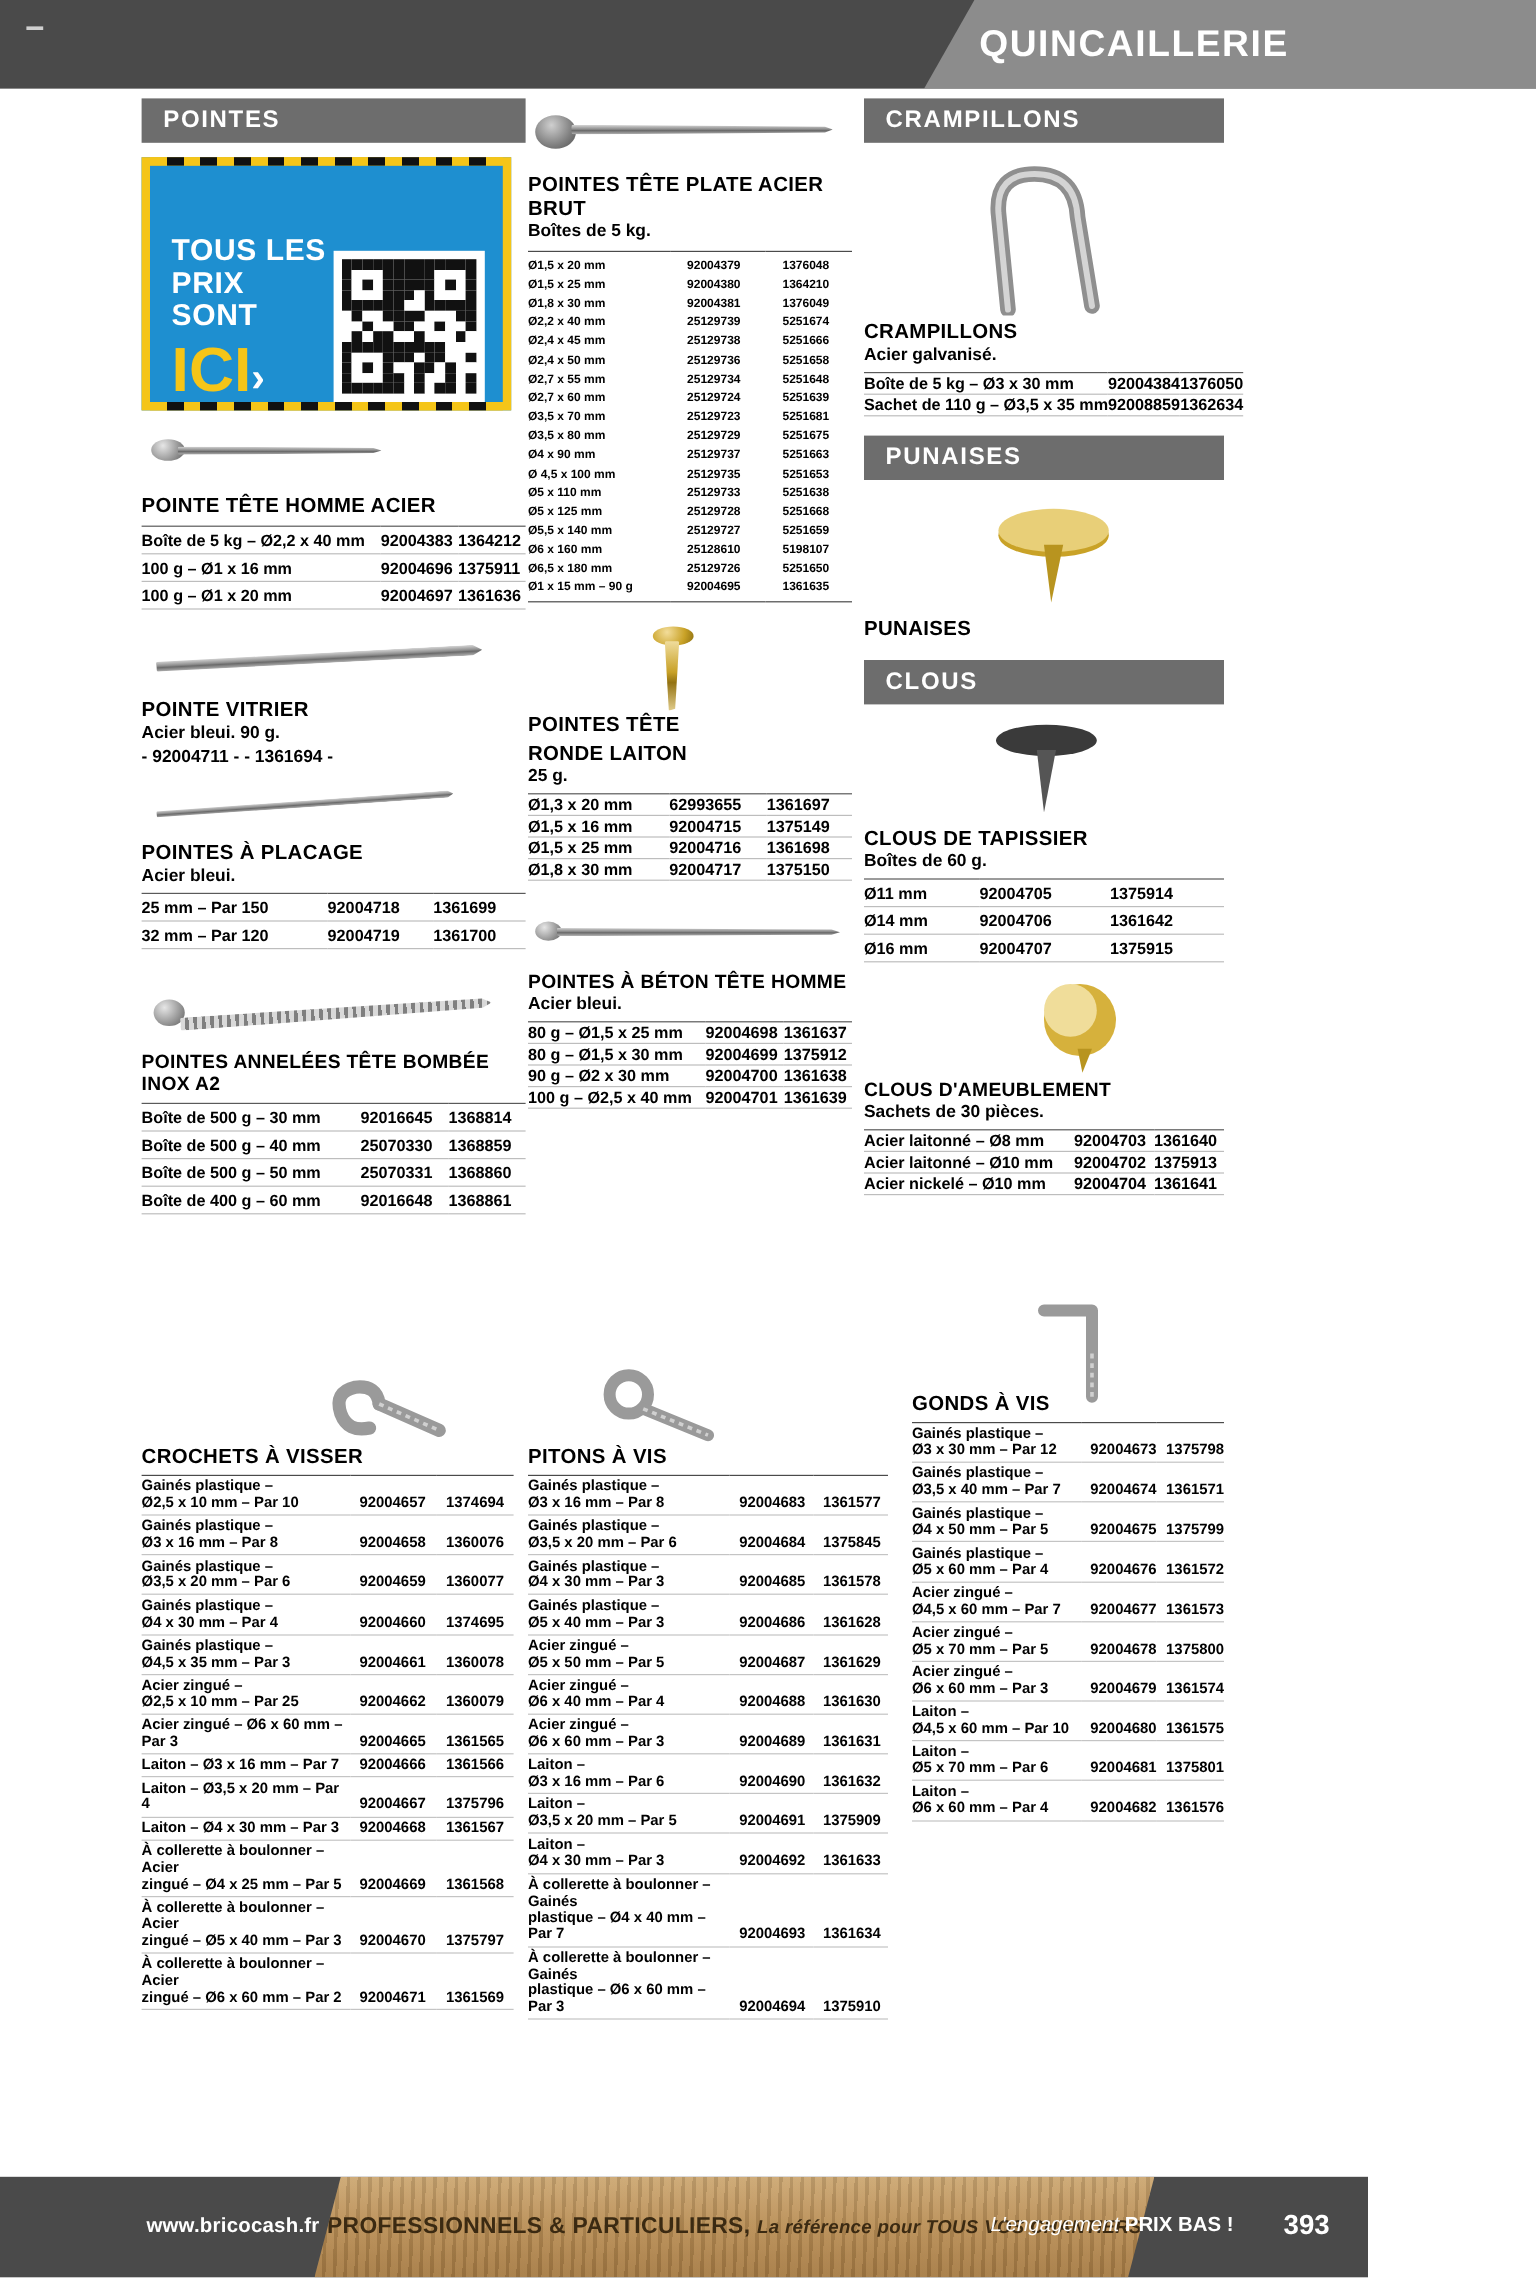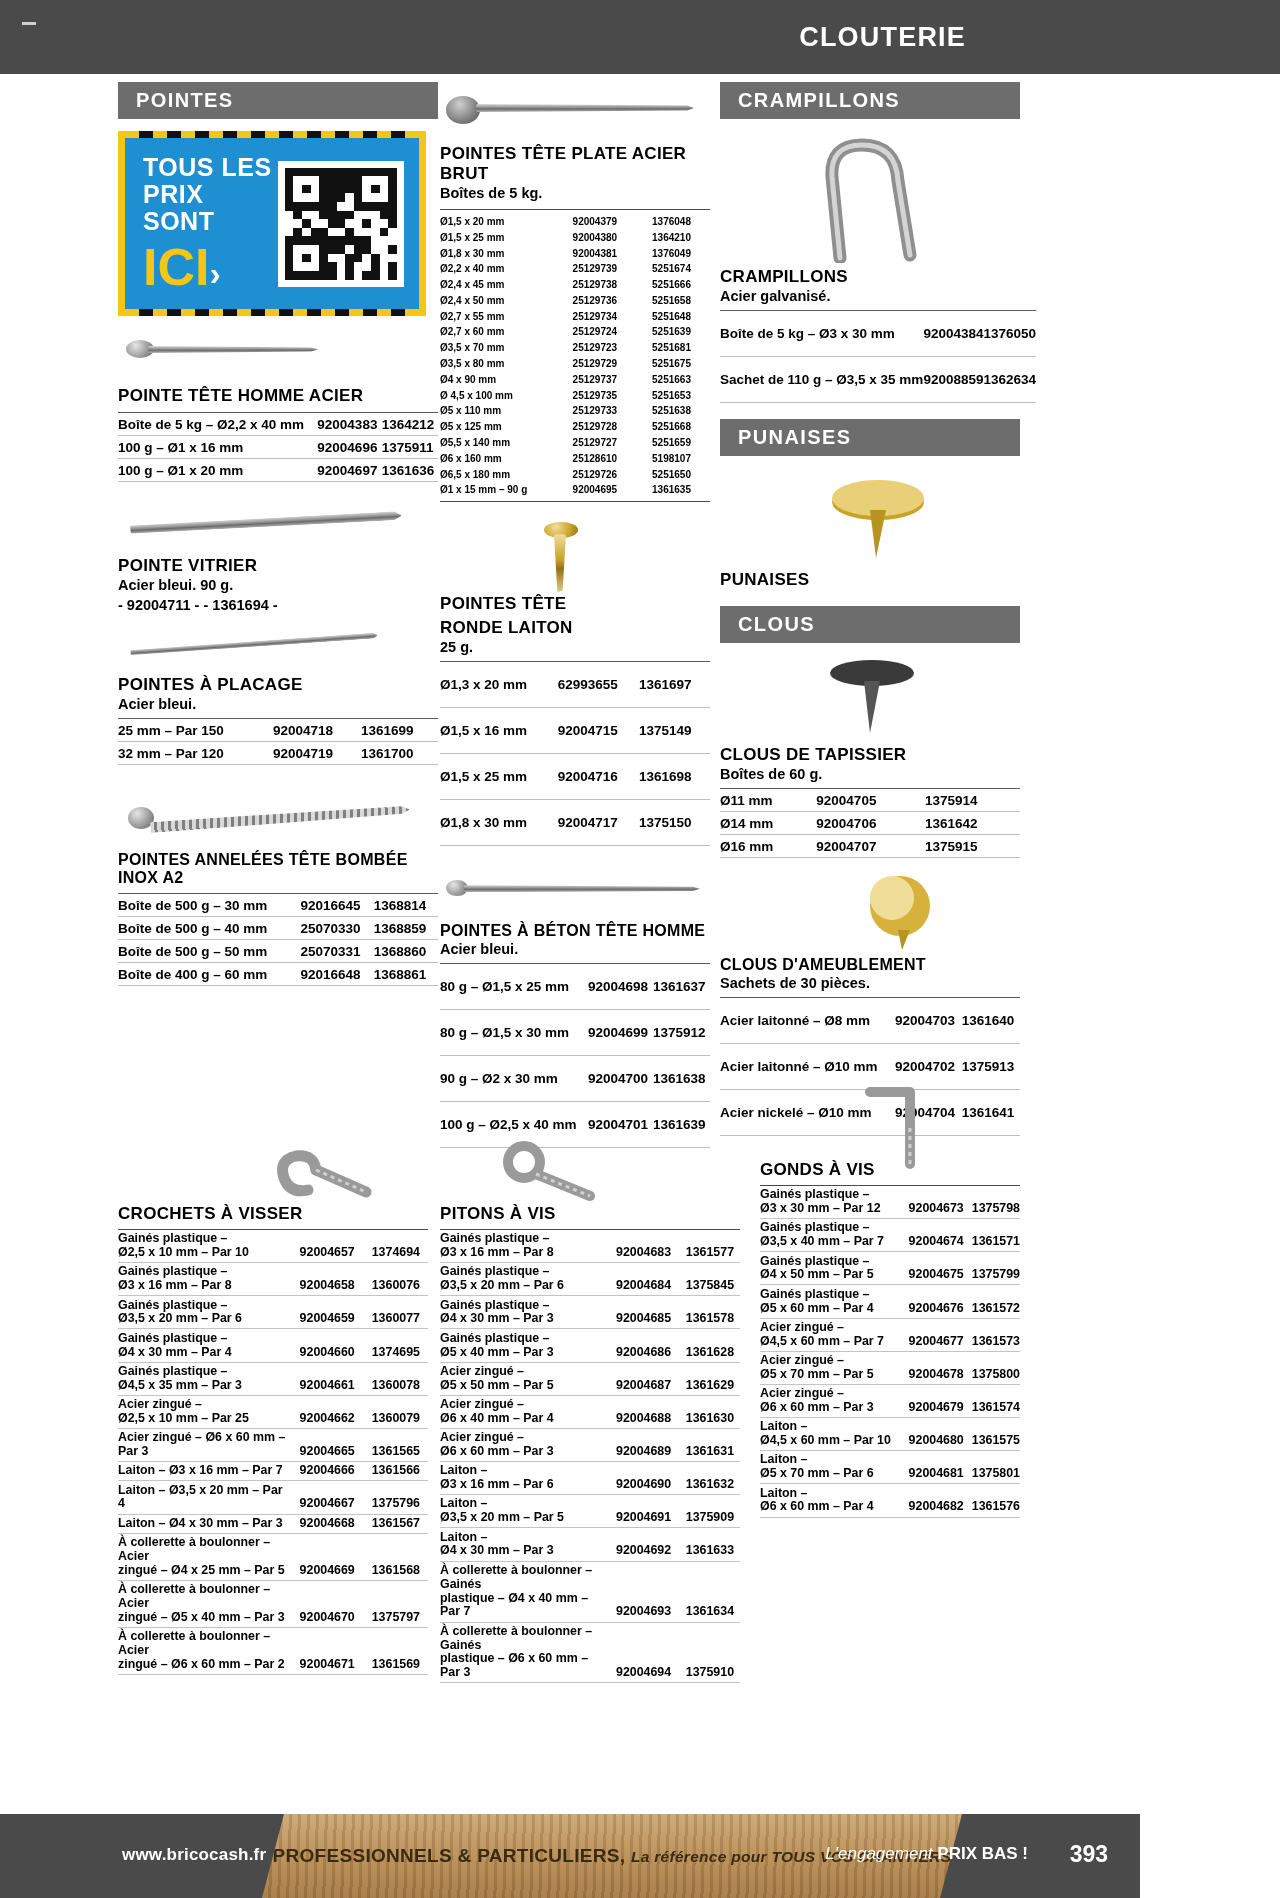--- a/index.html
+++ b/index.html
@@ -46,24 +46,24 @@
     padding: 7px 0 7px 18px;
   }
 
   .col-left  { position: absolute; left: 118px;  top: 8px;  width: 320px; }
   .col-mid   { position: absolute; left: 440px;  top: 8px;  width: 270px; }
   .col-right { position: absolute; left: 720px;  top: 8px;  width: 300px; }
 
   
   .promo {
     position: relative;
-    width: 308px; height: 185px; margin-top: 12px;
+    width: 308px; height: 211px; margin-top: 12px;
     background: #1e8fd0;
     border: 7px solid #f5c518;
-    display: flex; align-items: center;
+    display: flex; align-items: flex-end;
   }
   .promo .stripes-top, .promo .stripes-bot {
     position: absolute; left: 0; width: 100%; height: 7px;
     background: repeating-linear-gradient(90deg,#f5c518 0 14px,#111 14px 28px);
   }
   .promo .stripes-top { top: -7px; } .promo .stripes-bot { bottom: -7px; }
   .promo-text { width: 52%; padding-left: 18px; color: #fff; }
   .promo-text .l1, .promo-text .l2 {
     font-size: 25px; font-weight: bold; line-height: 1.08; letter-spacing: .5px;
   }
@@ -93,21 +93,21 @@
   .prod-sub   { font-size: 14.5px; font-weight: bold; margin-top: 1px; }
 
   table.spec { width: 100%; border-collapse: collapse; margin-top: 6px; }
   table.spec td {
     font-size: 13.5px; font-weight: bold; padding: 3.5px 0; vertical-align: top;
     border-bottom: 1px solid #bdbdbd; white-space: nowrap;
   }
   table.spec tr:first-child td { border-top: 1px solid #5a5a5a; }
   table.spec td.c2 { text-align: left; }
   table.spec td.c3 { text-align: left; }
-  table.spec.tight td { padding: 15px 0; }
+  table.spec.tight td { padding: 1px 0; }
 
   
   table.big { width: 100%; border-collapse: collapse; margin-top: 8px; }
   table.big td {
     font-size: 10px; font-weight: bold; padding: 2.4px 0; white-space: nowrap;
   }
   table.big tr:first-child td { border-top: 1.6px solid #4a4a4a; padding-top: 6px; }
   table.big tr:last-child td { border-bottom: 1.6px solid #4a4a4a; padding-bottom: 6px; }
   table.big td.ref { padding-left: 14px; }
   table.big td.ean { padding-left: 14px; }
@@ -159,20 +159,21 @@
     position: absolute; right: 32px; top: 27px;
     color: #fff; font-size: 23px; font-weight: bold; margin-left: 13px;
   }
 </style>
 </head>
 <body>
 
 <div class="topbar">
   <div class="topbar-mark"></div>
   <div class="topbar-tab-left">CLOUTERIE</div>
+  <div class="topbar-tab-right">QUINCAILLERIE</div>
 </div>
 
 <div class="page">
 
   <div class="col-left">
     <div class="sec-header">POINTES</div>
 
     <div class="promo">
       <div class="stripes-top"></div>
       <div class="stripes-bot"></div>

